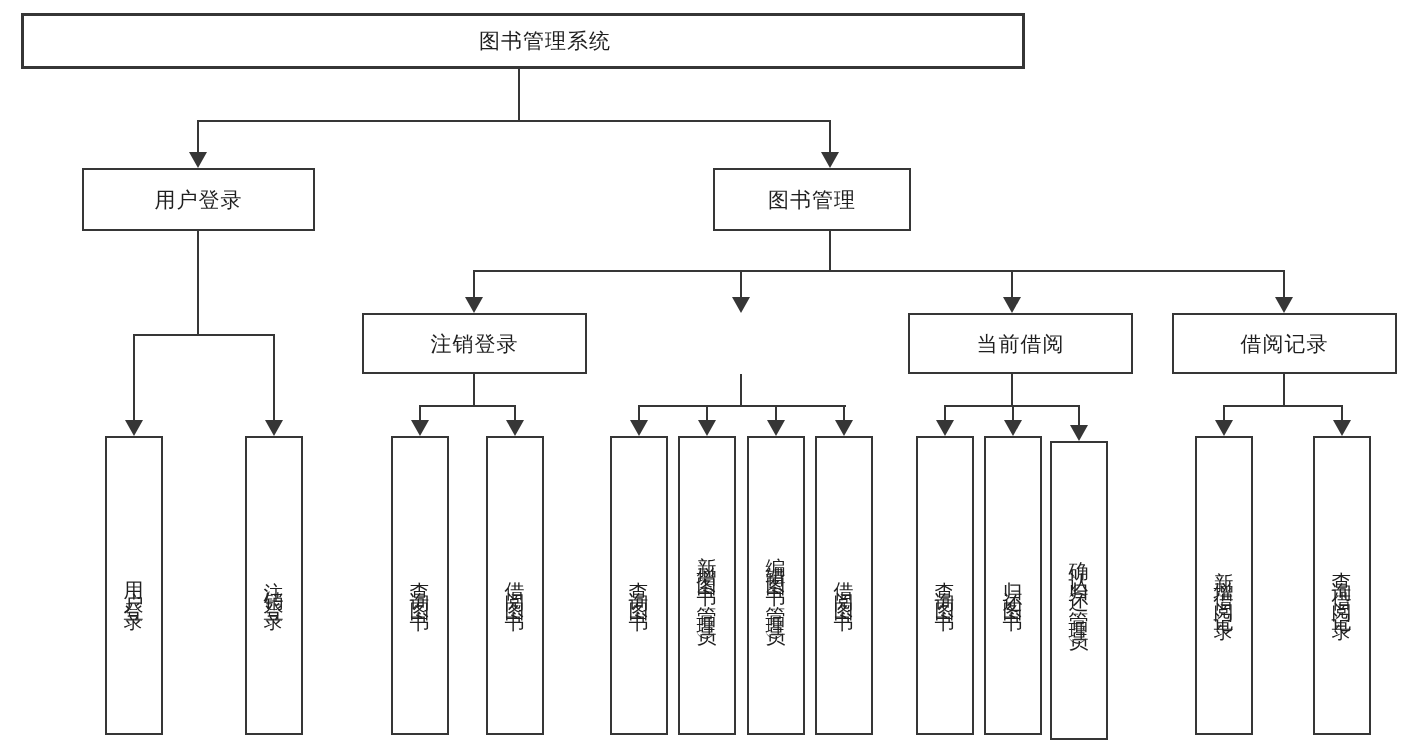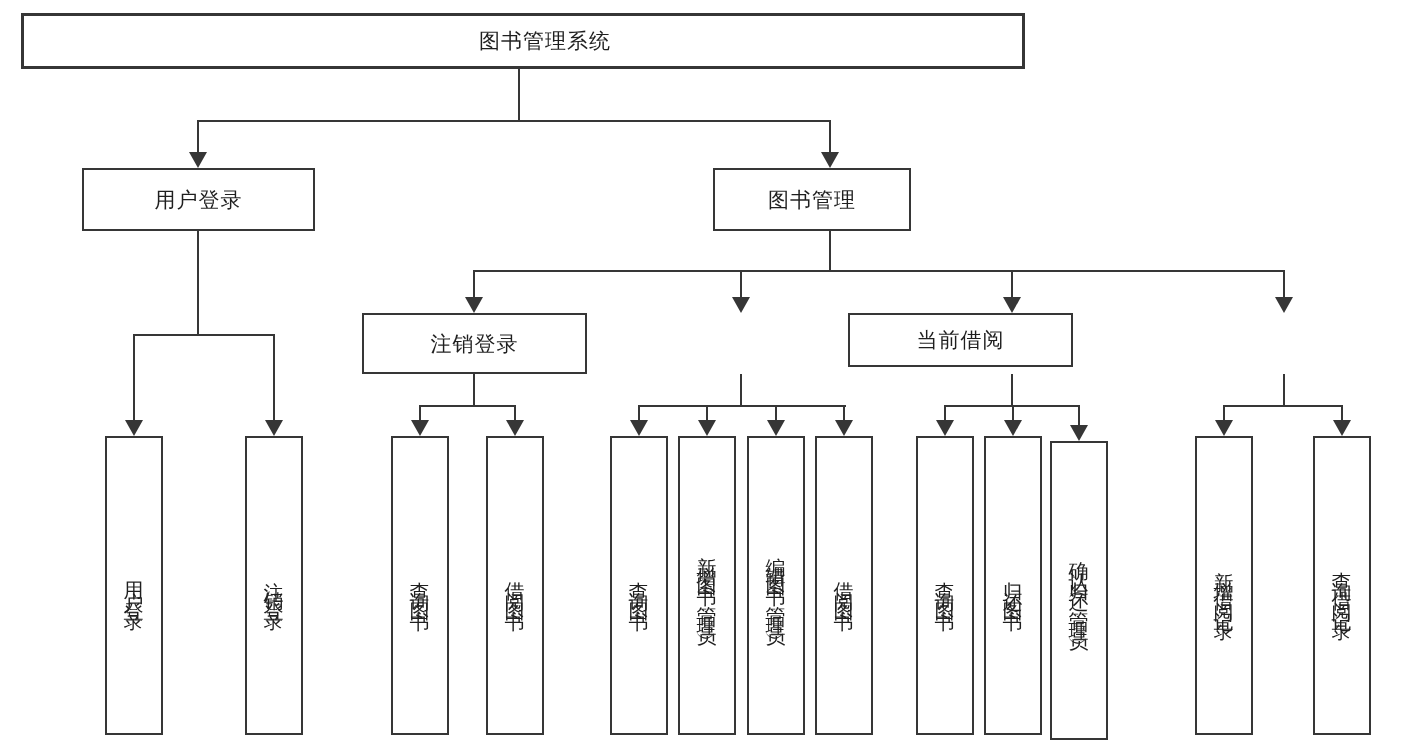--- a/index.html
+++ b/index.html
@@ -91,21 +91,22 @@
   <div class="vline" style="left:473px; top:271px; height:32px;"></div>
   <div class="arrow" style="left:465px; top:297px;"></div>
   <div class="vline" style="left:740px; top:271px; height:32px;"></div>
   <div class="arrow" style="left:732px; top:297px;"></div>
   <div class="vline" style="left:1011px; top:271px; height:32px;"></div>
   <div class="arrow" style="left:1003px; top:297px;"></div>
   <div class="vline" style="left:1283px; top:271px; height:32px;"></div>
   <div class="arrow" style="left:1275px; top:297px;"></div>
 
   <div class="box" style="left:362px; top:313px; width:225px; height:61px;">注销登录</div>
-  <div class="box" style="left:848px; top:313px; width:225px; height:54px;">当前借阅</div>
+  <div class="box" style="left:908px; top:313px; width:225px; height:61px;">当前借阅</div>
+  <div class="box" style="left:1172px; top:313px; width:225px; height:61px;">借阅记录</div>
 
   <div class="vline" style="left:473px; top:374px; height:33px;"></div>
   <div class="hline" style="left:419px; top:405px; width:97px;"></div>
   <div class="vline" style="left:419px; top:406px; height:16px;"></div>
   <div class="arrow" style="left:411px; top:420px;"></div>
   <div class="vline" style="left:514px; top:406px; height:16px;"></div>
   <div class="arrow" style="left:506px; top:420px;"></div>
 
   <div class="vline" style="left:740px; top:374px; height:33px;"></div>
   <div class="hline" style="left:638px; top:405px; width:208px;"></div>

